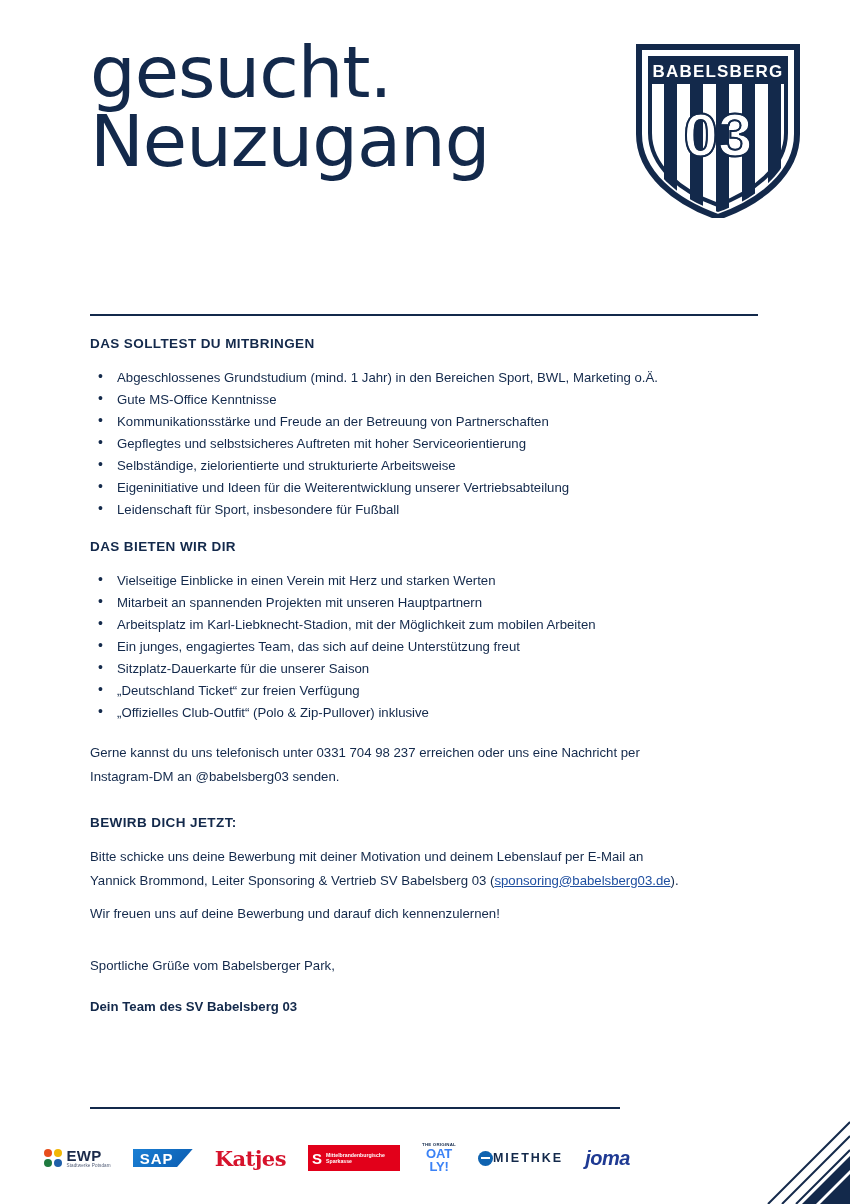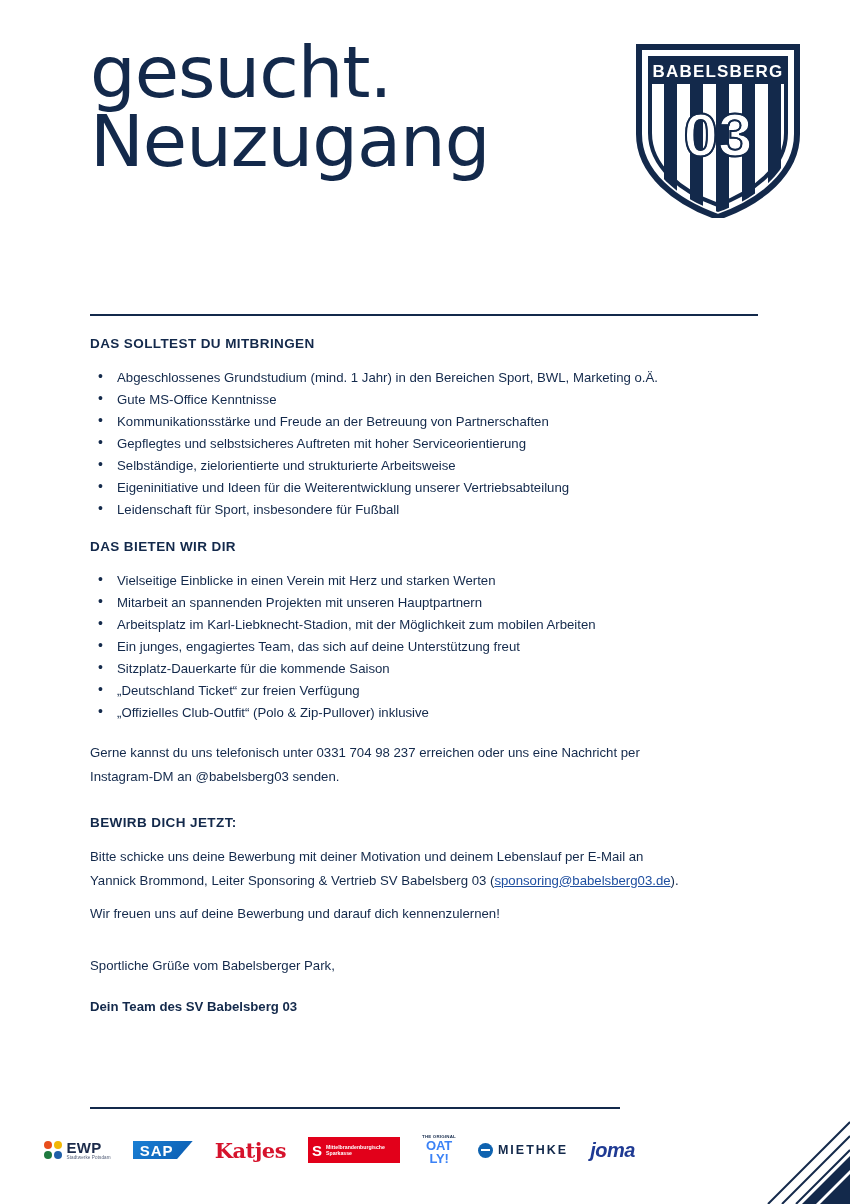--- a/index.html
+++ b/index.html
@@ -129,21 +129,21 @@
   }
 
   
   .sponsors {
     position: absolute;
     top: 1135px;
     left: 44px;
     width: 620px;
     height: 38px;
     display: flex;
-    align-items: flex-start;
+    align-items: flex-end;
     gap: 22px;
   }
   .sp { display: flex; align-items: center; height: 30px; }
 
   
   .sp-ewp { gap: 5px; }
   .ewp-dots { display: grid; grid-template-columns: 8px 8px; grid-template-rows: 8px 8px; gap: 1.5px; }
   .ewp-dots i { display: block; width: 8px; height: 8px; border-radius: 50%; }
   .ewp-text { line-height: 1; }
   .ewp-name { font-size: 15px; font-weight: bold; color: #1b2a4a; letter-spacing: 0.3px; }
@@ -183,21 +183,21 @@
   }
   .spk-mark { font-size: 15px; font-weight: bold; line-height: 1; }
   .spk-txt { font-size: 5.2px; line-height: 6.4px; font-weight: bold; }
 
   
   .oatly { text-align: center; line-height: 1; }
   .oatly-top { font-size: 4.4px; font-weight: bold; letter-spacing: 0.2px; color: #13294b; }
   .oatly-main { font-size: 13px; font-weight: bold; color: #3b82f6; letter-spacing: -0.2px; }
 
   
-  .miethke { display: flex; align-items: center; gap: 5px; }
+  .miethke { display: flex; align-items: center; }
   .miethke-dot {
     width: 15px; height: 15px; border-radius: 50%;
     background: #0f63b0; position: relative;
   }
   .miethke-dot::after {
     content: ""; position: absolute; left: 3px; top: 6.5px;
     width: 9px; height: 2px; background: #fff;
   }
   .miethke-txt { font-size: 12.5px; font-weight: bold; letter-spacing: 2px; color: #13294b; }
 
@@ -274,21 +274,21 @@
 
     <div class="gap-md"></div>
 
     <div class="section">
       <h2 class="section-title">DAS BIETEN WIR DIR</h2>
       <ul class="bullets">
         <li>Vielseitige Einblicke in einen Verein mit Herz und starken Werten</li>
         <li>Mitarbeit an spannenden Projekten mit unseren Hauptpartnern</li>
         <li>Arbeitsplatz im Karl-Liebknecht-Stadion, mit der Möglichkeit zum mobilen Arbeiten</li>
         <li>Ein junges, engagiertes Team, das sich auf deine Unterstützung freut</li>
-        <li>Sitzplatz-Dauerkarte für die kommende Saison</li>
+        <li>Sitzplatz-Dauerkarte für die unserer Saison</li>
         <li>„Deutschland Ticket“ zur freien Verfügung</li>
         <li>„Offizielles Club-Outfit“ (Polo &amp; Zip-Pullover) inklusive</li>
       </ul>
     </div>
 
     <div class="gap-md"></div>
 
     <div class="section">
       <p class="para">Gerne kannst du uns telefonisch unter 0331 704 98 237 erreichen oder uns eine Nachricht per</p>
       <p class="para">Instagram-DM an @babelsberg03 senden.</p>

